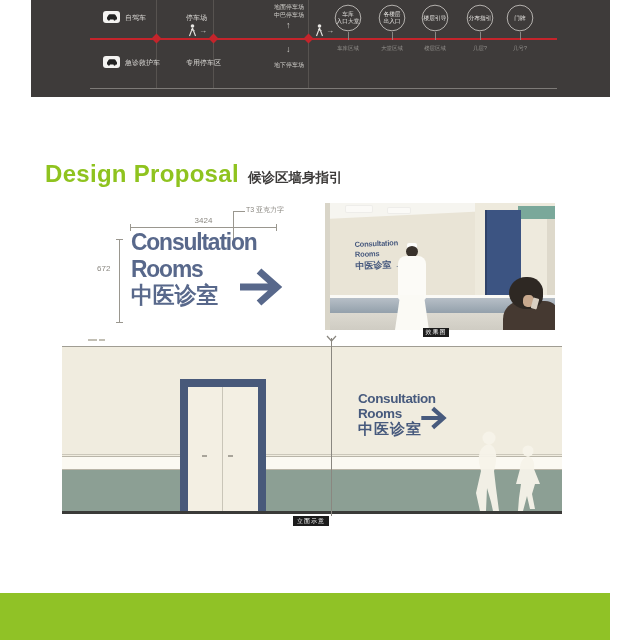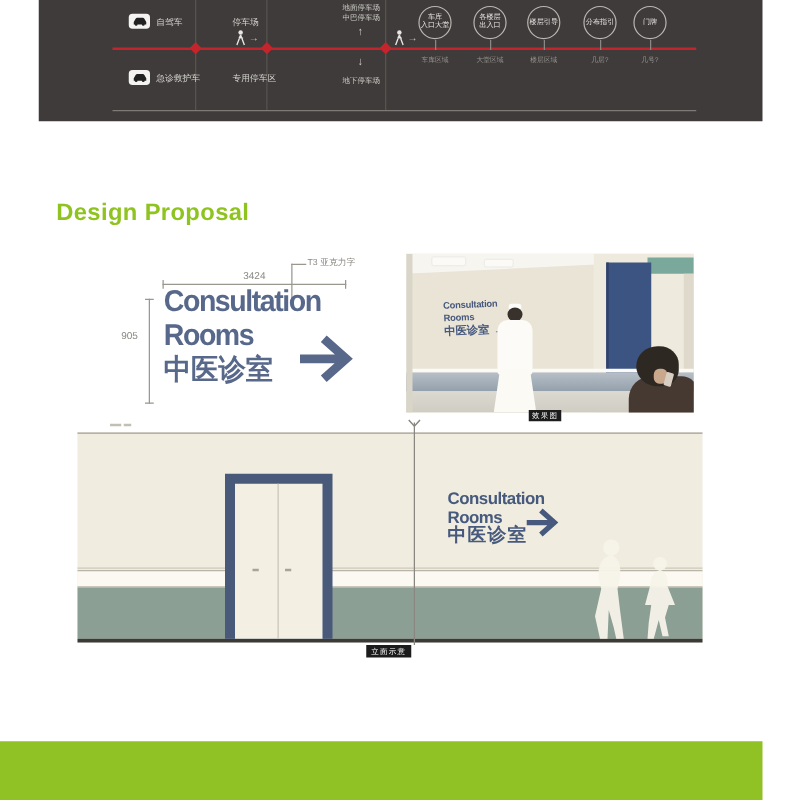--- a/index.html
+++ b/index.html
@@ -21,21 +21,21 @@
   .walker .fp-arrowglyph{font-size:8px;}
   .station{position:absolute;top:4px;width:28px;text-align:center;}
   .st-circle{width:28px;height:28px;box-sizing:border-box;border:1px solid #b9b6b3;border-radius:50%;
              display:flex;flex-direction:column;align-items:center;justify-content:center;
              color:#e9e7e4;font-size:6px;line-height:1.15;transform:scale(.95);}
   .st-stem{width:1px;height:8px;background:#8a8785;margin:0 auto;}
   .st-sub{margin-top:4px;font-size:6px;color:#979591;white-space:nowrap;transform:scale(.9);}
 
   
   .heading{left:45px;top:160px;display:flex;align-items:baseline;gap:9px;}
-  .heading .en{font-size:19px;font-weight:bold;color:#8fc31f;letter-spacing:.3px;}
+  .heading .en{font-size:24px;font-weight:bold;color:#8fc31f;letter-spacing:.3px;}
   .heading .zh{font-size:13.5px;font-weight:bold;color:#3c3a39;}
 
   
   .dimline{background:#9a978f;}
   .dimtext{font-size:8px;color:#8a8780;}
   .card-sign{left:131px;top:228px;line-height:27px;color:#58688b;font-weight:bold;
              transform:scaleX(.95);transform-origin:left top;white-space:nowrap;}
   .card-sign .en{font-size:24px;letter-spacing:-1.2px;display:block;}
   .card-sign .zh{font-size:23px;letter-spacing:0;display:block;line-height:26px;}
 
@@ -149,32 +149,33 @@
         <span>门牌</span>
         <span></span>
       </div>
       <div class="st-stem"></div>
       <div class="st-sub">几号?</div>
     </div>
   </div>
 
   <div class="abs heading">
     <span class="en">Design Proposal</span>
+    <span class="zh">候诊区墙身指引</span>
   </div>
 
   <div class="abs dimtext" style="left:130px;top:216px;width:147px;text-align:center;">3424</div>
   <div class="abs dimline" style="left:130px;top:227px;width:147px;height:1px;"></div>
   <div class="abs dimline" style="left:130px;top:224px;width:1px;height:7px;"></div>
   <div class="abs dimline" style="left:276px;top:224px;width:1px;height:7px;"></div>
 
   <div class="abs dimtext" style="left:246px;top:205px;font-size:7px;">T3 亚克力字</div>
   <div class="abs dimline" style="left:233px;top:211px;width:12px;height:1px;"></div>
   <div class="abs dimline" style="left:233px;top:211px;width:1px;height:31px;"></div>
 
-  <div class="abs dimtext" style="left:97px;top:264px;">905</div>
+  <div class="abs dimtext" style="left:97px;top:264px;">672</div>
   <div class="abs dimline" style="left:119px;top:239px;width:1px;height:84px;"></div>
   <div class="abs dimline" style="left:116px;top:239px;width:7px;height:1px;"></div>
   <div class="abs dimline" style="left:116px;top:322px;width:7px;height:1px;"></div>
 
   <div class="abs card-sign">
     <span class="en">Consultation</span>
     <span class="en">Rooms</span>
     <span class="zh">中医诊室</span>
   </div>
   <svg class="abs" style="left:240px;top:267px;" width="44" height="40" viewBox="0 0 44 40">

